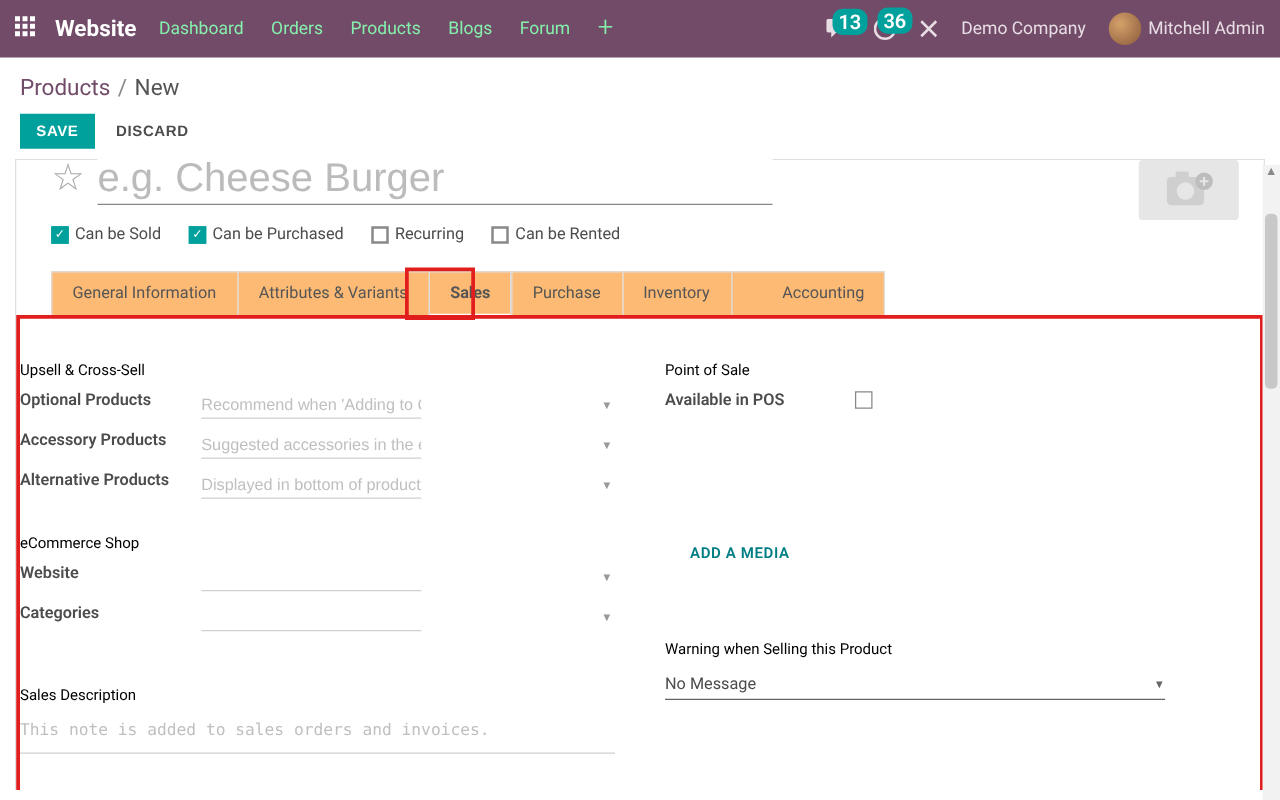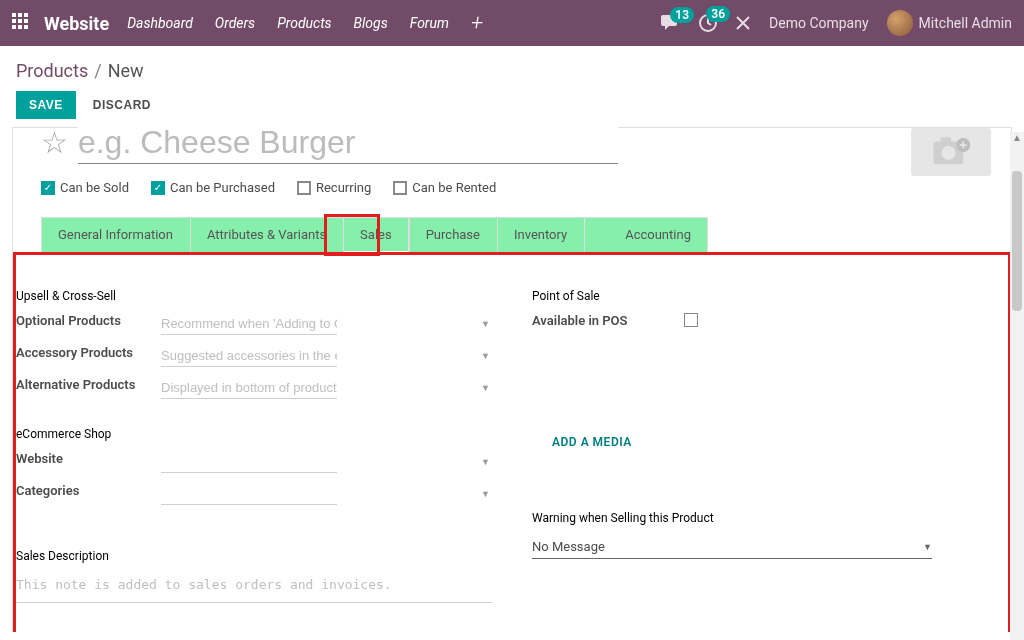--- a/index.html
+++ b/index.html
@@ -4,25 +4,25 @@
 <style>
   * { box-sizing: border-box; margin: 0; padding: 0; }
   body { font-family: -apple-system, BlinkMacSystemFont, "Segoe UI", Roboto, Arial, sans-serif; font-size: 13px; color: #4c4c4c; background: #fff; width: 1024px; height: 640px; overflow: hidden; position: relative; }
 
   
   .top-nav { background: #714B67; height: 46px; display: flex; align-items: center; color: #fff; padding: 0 12px; }
   .apps-icon { width: 20px; height: 20px; display: grid; grid-template-columns: repeat(3,4px); grid-template-rows: repeat(3,4px); gap: 2px; margin-right: 12px; cursor: pointer; }
   .apps-icon span { background: #fff; }
   .brand { font-weight: 700; font-size: 18px; margin-right: 18px; }
   .nav-items { display: flex; gap: 22px; align-items: center; }
-  .nav-item { color: #ffffff; cursor: pointer; font-size: 14px; font-style: italic; }
+  .nav-item { color: #86efac; cursor: pointer; font-size: 14px; }
   .nav-item.plus { font-size: 22px; font-weight: 300; line-height: 1; }
   .top-right { margin-left: auto; display: flex; align-items: center; gap: 18px; }
   .iconbtn { position: relative; color: #e8dde4; cursor: pointer; display: flex; align-items: center; }
-  .badge { position: absolute; top: -8px; right: -13px; background: #00A09D; color: #fff; font-size: 12px; padding: 1px 5px; border-radius: 8px; font-weight: 600; }
+  .badge { position: absolute; top: -8px; right: -13px; background: #00A09D; color: #fff; font-size: 16px; padding: 1px 5px; border-radius: 8px; font-weight: 600; }
   .avatar { width: 26px; height: 26px; border-radius: 50%; background: radial-gradient(circle at 35% 35%, #d4a06a, #8a5a3a); margin-right: 6px; }
 
   
   .crumb-wrap { padding: 14px 16px 8px; }
   .crumbs { font-size: 18px; color: #555; display: flex; align-items: center; gap: 6px; }
   .crumbs .root { color: #714B67; cursor: pointer; }
   .crumbs .sep { color: #888; }
   .actions { margin-top: 10px; display: flex; gap: 4px; align-items: center; }
   .btn-save { background: #00A09D; color: #fff; border: none; padding: 7px 13px; font-weight: 600; letter-spacing: 0.5px; cursor: pointer; font-size: 12px; }
   .btn-discard { background: transparent; color: #4c4c4c; border: none; padding: 7px 13px; font-weight: 600; letter-spacing: 0.5px; cursor: pointer; font-size: 12px; }
@@ -42,22 +42,22 @@
 
   .check-row { display: flex; gap: 22px; margin-top: 16px; font-size: 13px; }
   .chk { display: flex; align-items: center; gap: 5px; cursor: pointer; }
   .checkbox { width: 14px; height: 14px; border: 2px solid #00A09D; display: inline-flex; align-items: center; justify-content: center; }
   .checkbox.unchecked { border-color: #888; }
   .checkbox.checked { background: #00A09D; }
   .checkbox.checked::after { content: "✓"; color: #fff; font-size: 10px; line-height: 1; }
 
   
   .tabs { display: flex; border-bottom: 1px solid #ddd; margin-top: 22px; }
-  .tab { padding: 9px 16px; border: 1px solid transparent; border-bottom: none; cursor: pointer; font-size: 13px; color: #555; background: #86efac; }
-  .tab.active { border-color: #ddd; border-bottom: 2px solid #fff; margin-bottom: -1px; font-weight: 400; }
+  .tab { padding: 9px 16px; border: 1px solid transparent; border-bottom: none; cursor: pointer; font-size: 13px; color: #555; background: #fdba74; }
+  .tab.active { border-color: #ddd; border-bottom: 2px solid #fff; margin-bottom: -1px; font-weight: 700; }
   .tab:not(.active) { border-top: 1px solid #ddd; border-left: 1px solid #ddd; }
   .tabs .tab:first-child { border-left: 1px solid #ddd; }
   .tabs .tab:last-child { border-right: 1px solid #ddd; padding-left: 40px; }
   .tab + .tab { border-left: 1px solid #ddd; }
   .tab.active { position: relative; }
 
   
   .panel-hl { border: 3px solid #e11d1d; margin-top: -1px; padding: 34px 0 40px; position: relative; }
   .tab-hl { position: absolute; border: 3px solid #e11d1d; width: 56px; height: 42px; pointer-events: none; }
 

